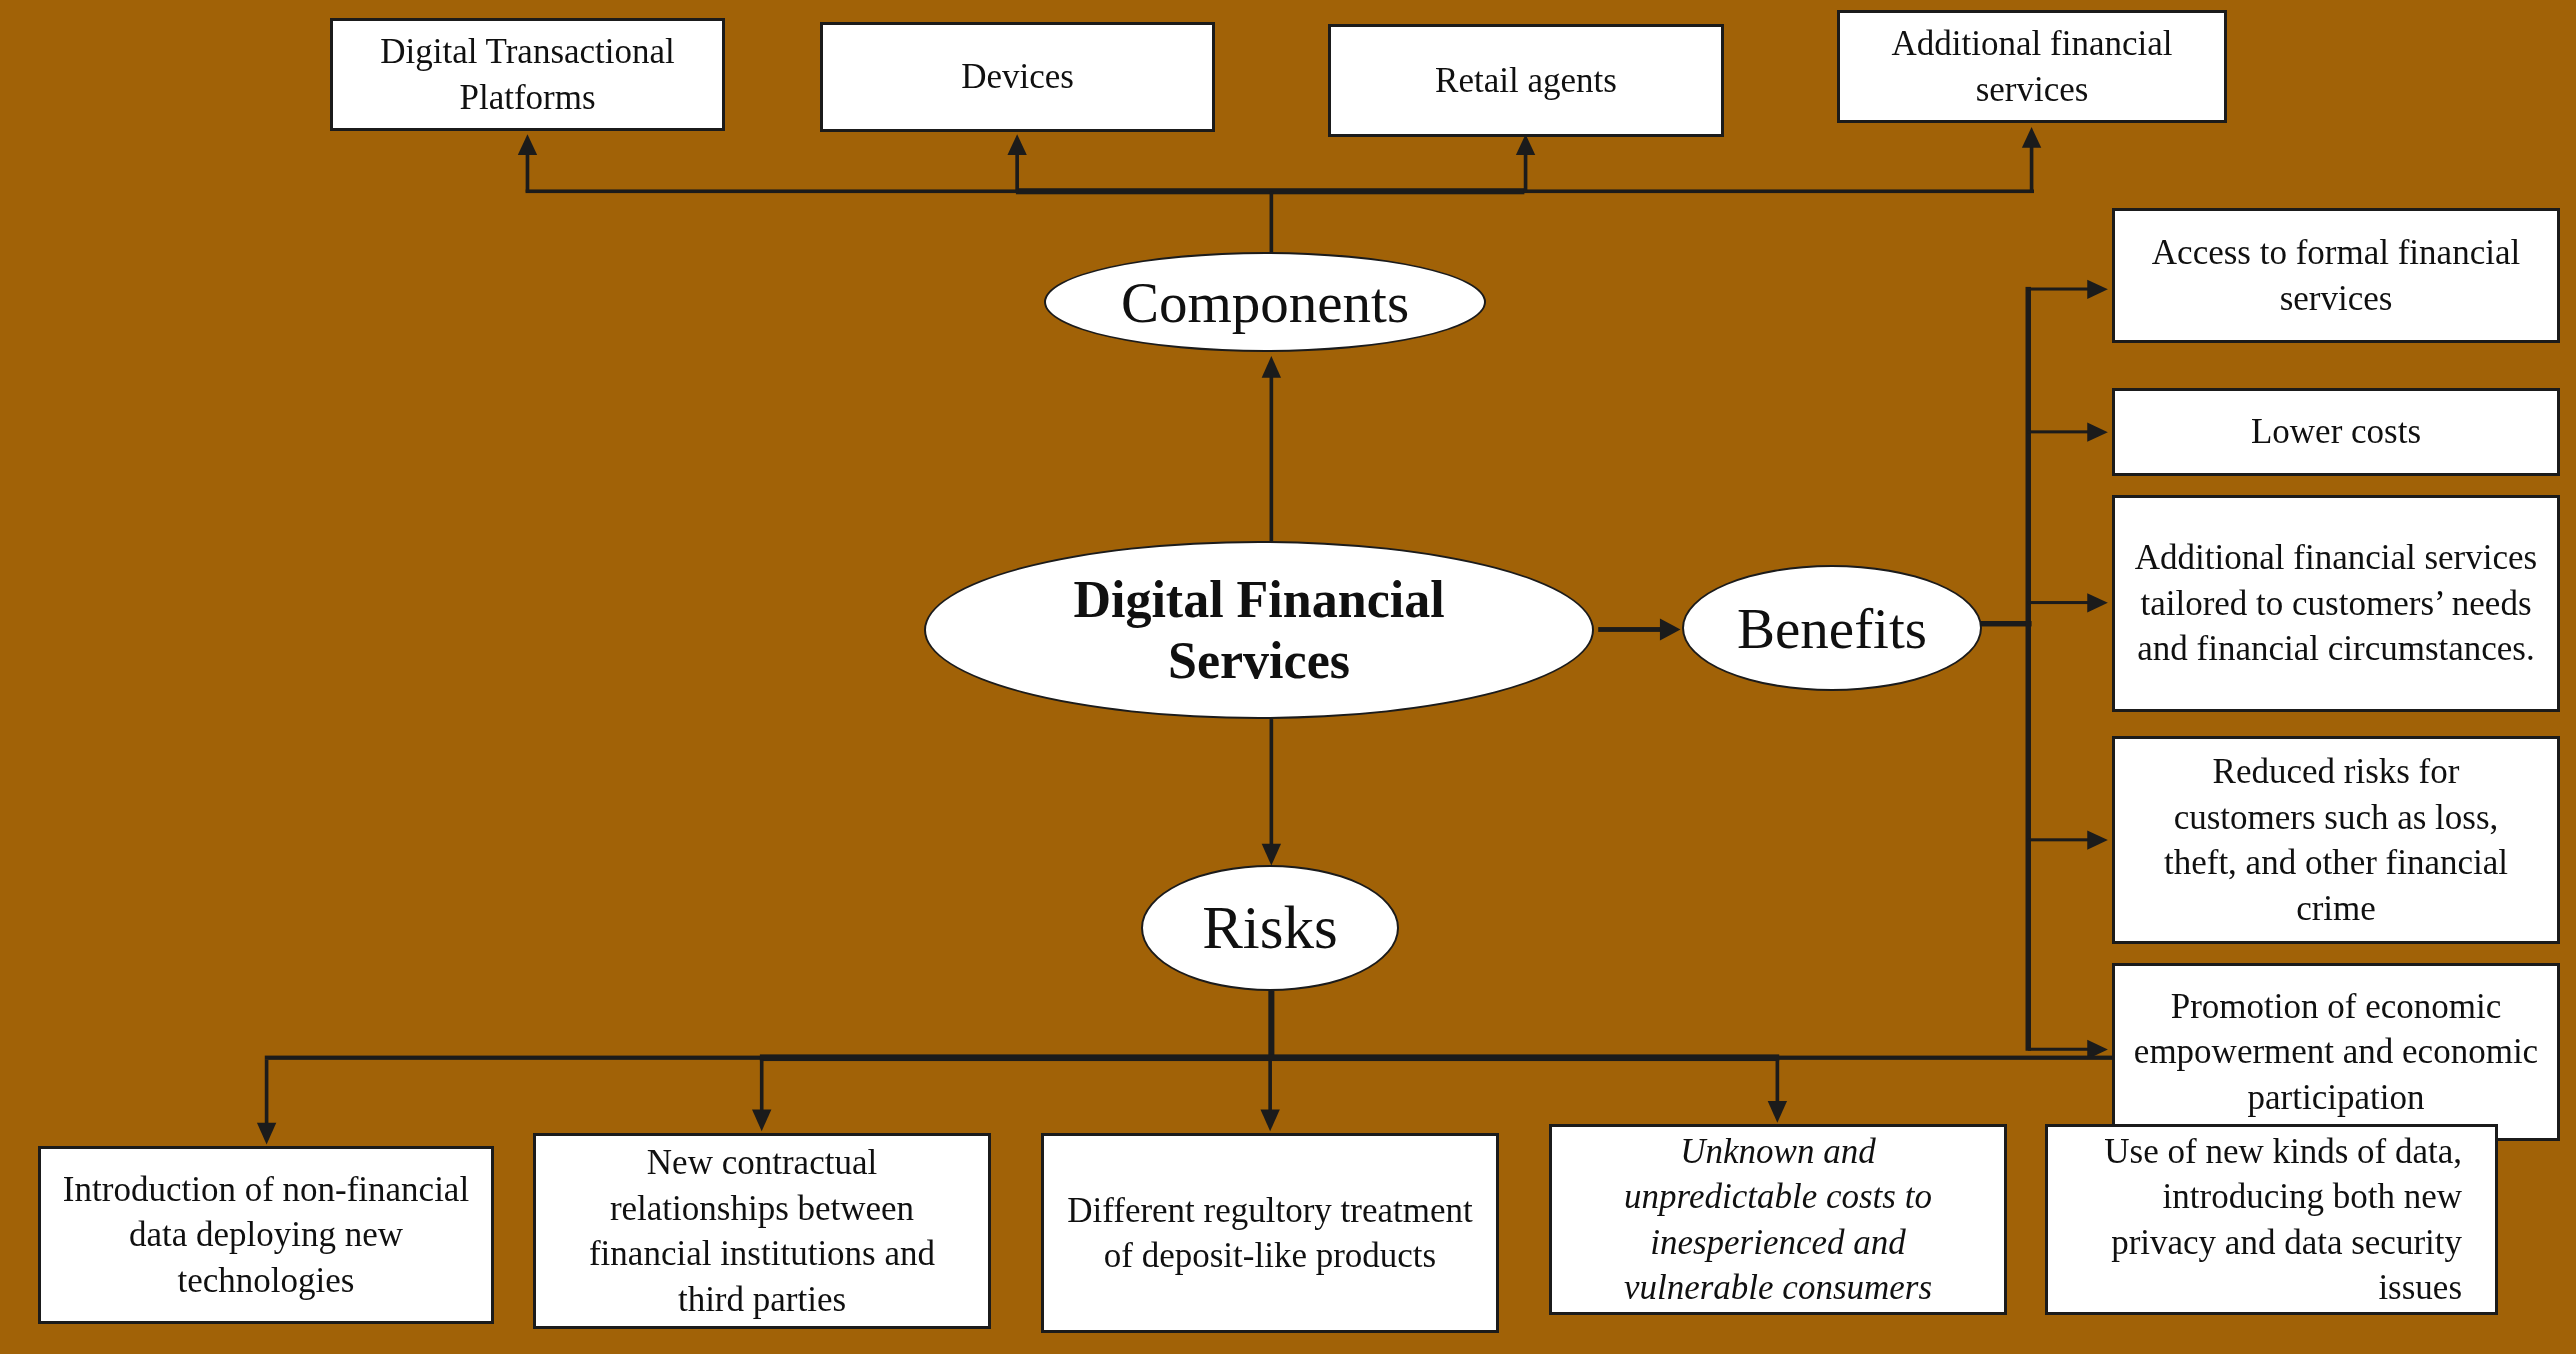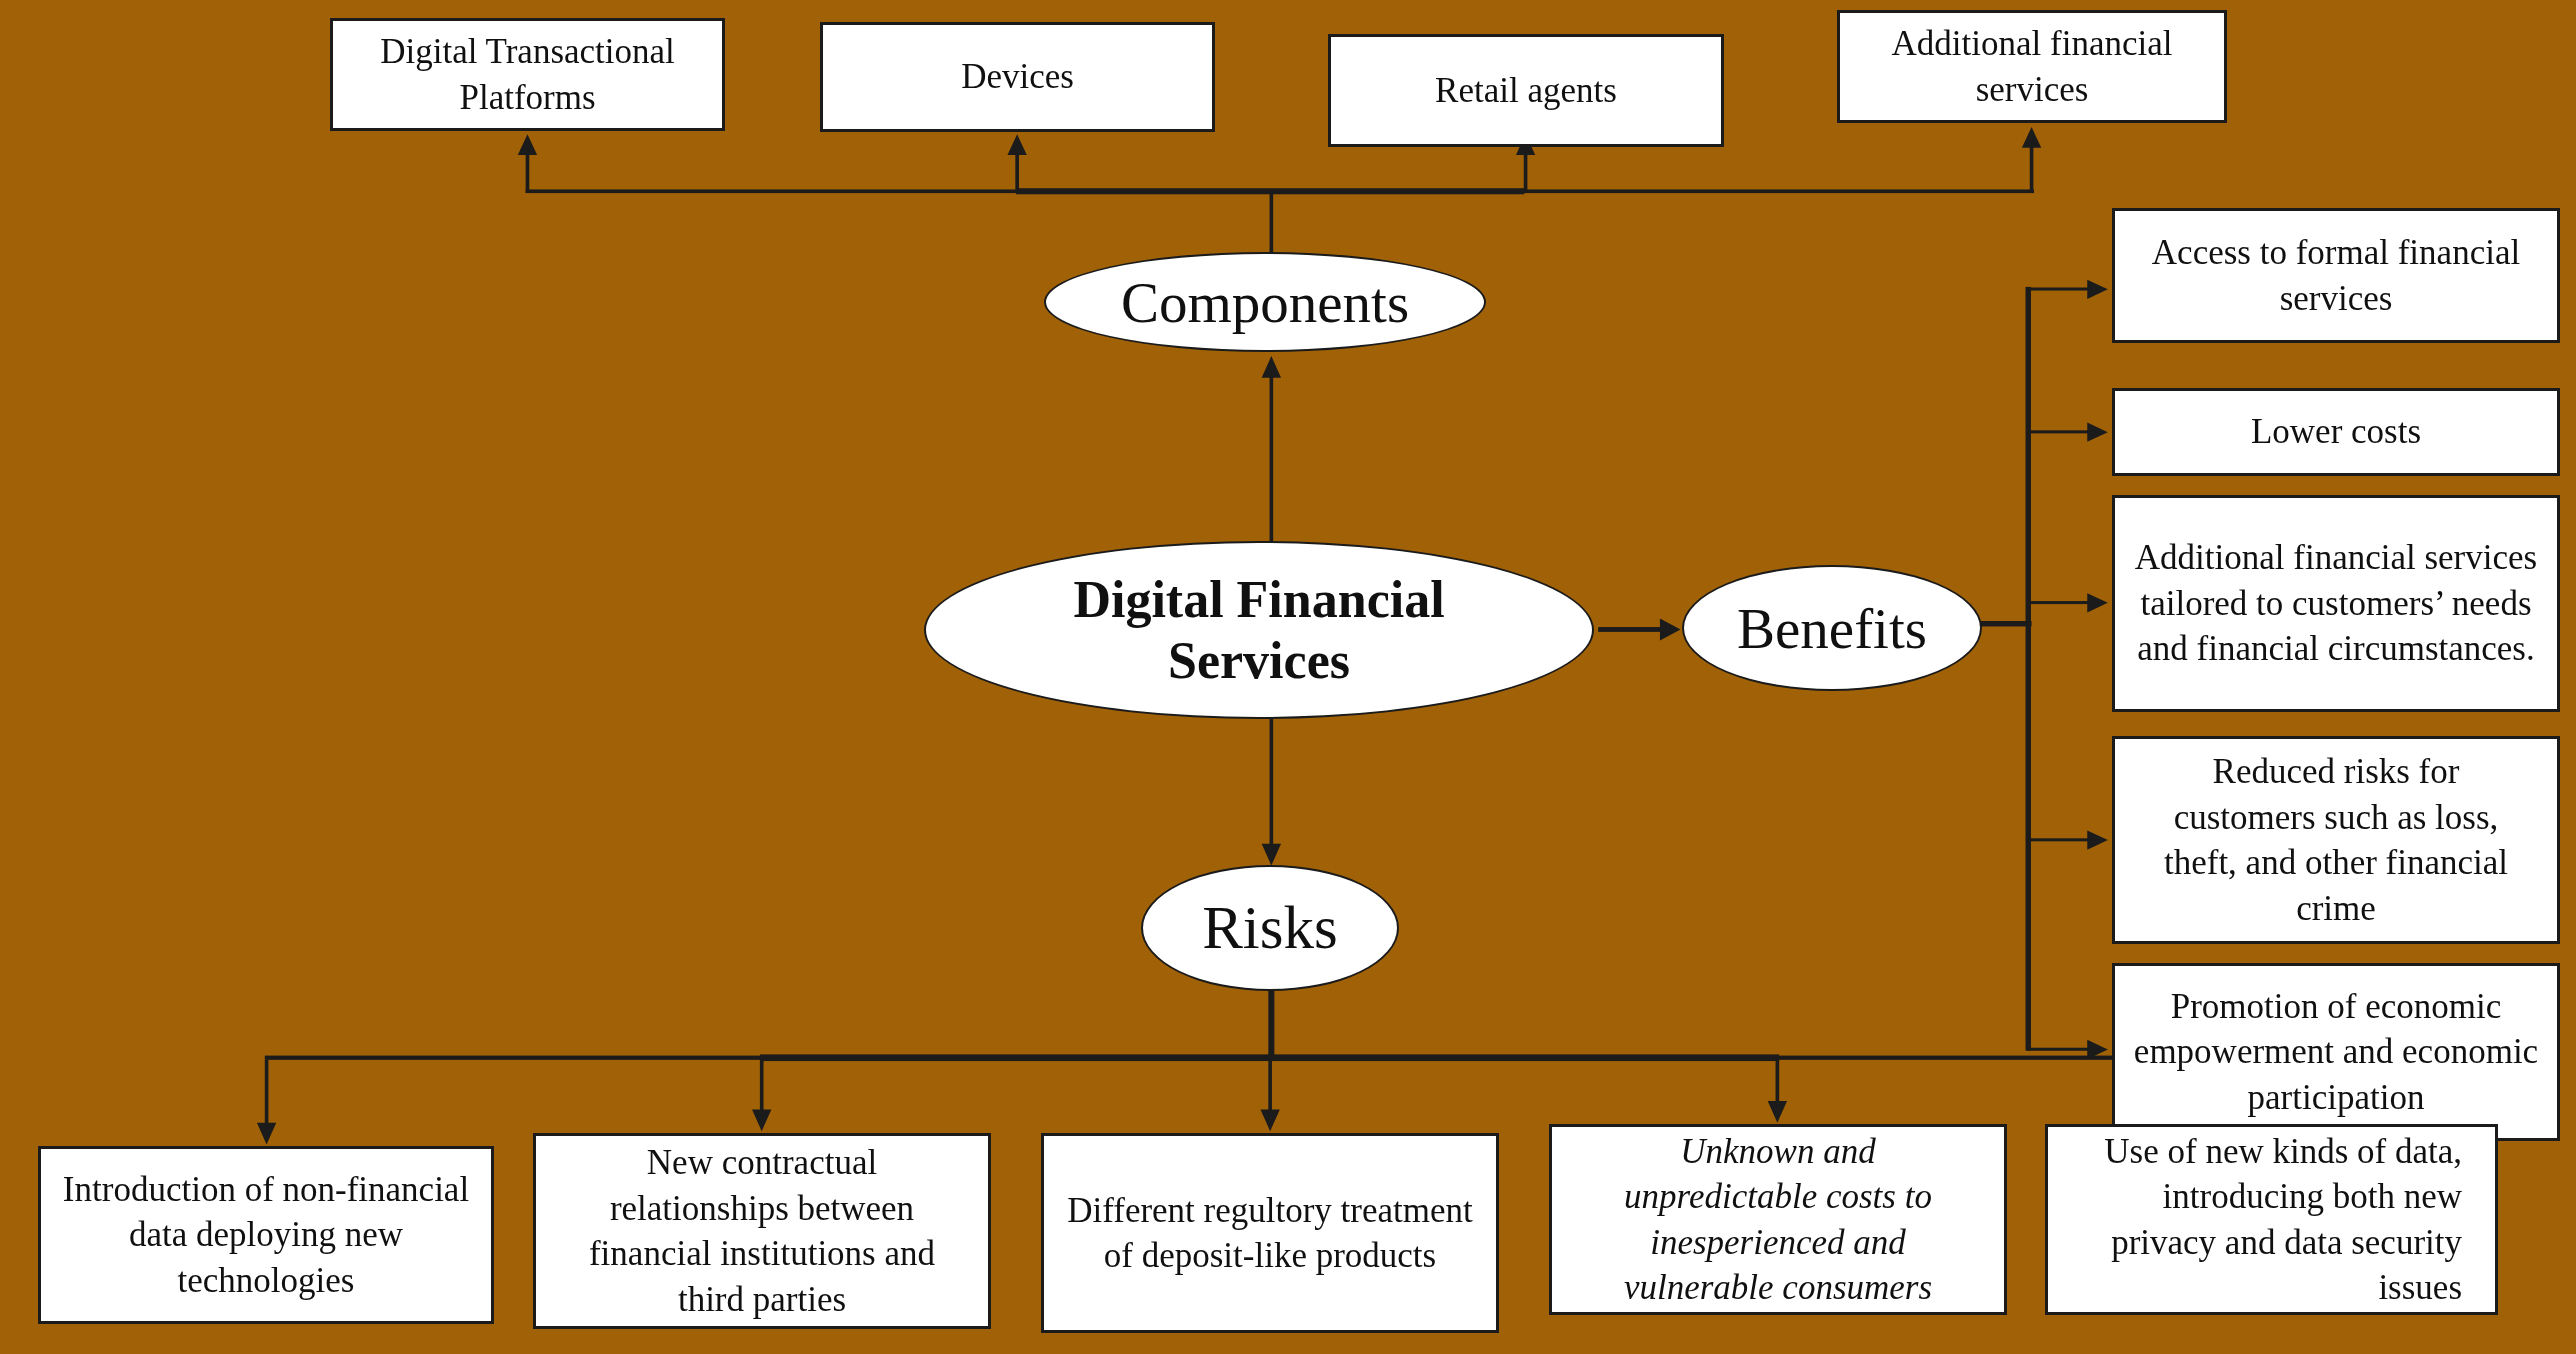--- a/index.html
+++ b/index.html
@@ -115,21 +115,21 @@
       <polygon points="3736,1819 3768,1819 3752,1855" stroke="none"></polygon>
     </g>
   </svg>
 
   <div class="node rect" style="left:330px; top:18px; width:395px; height:113px;">
     <span class="lbl">Digital Transactional Platforms</span>
   </div>
   <div class="node rect" style="left:820px; top:22px; width:395px; height:110px;">
     <span class="lbl">Devices</span>
   </div>
-  <div class="node rect" style="left:1328px; top:34px; width:396px; height:113px;">
+  <div class="node rect" style="left:1328px; top:24px; width:396px; height:113px;">
     <span class="lbl">Retail agents</span>
   </div>
   <div class="node rect" style="left:1837px; top:10.3px; width:390px; height:113px;justify-content:center;">
     <span class="lbl">Additional financial services</span>
   </div>
 
   <div class="node ellipse e-components" style="left:1044px; top:252px; width:442px; height:100px;">
     <span class="lbl">Components</span>
   </div>
   <div class="node ellipse e-dfs" style="left:924px; top:541px; width:670px; height:178px;">

